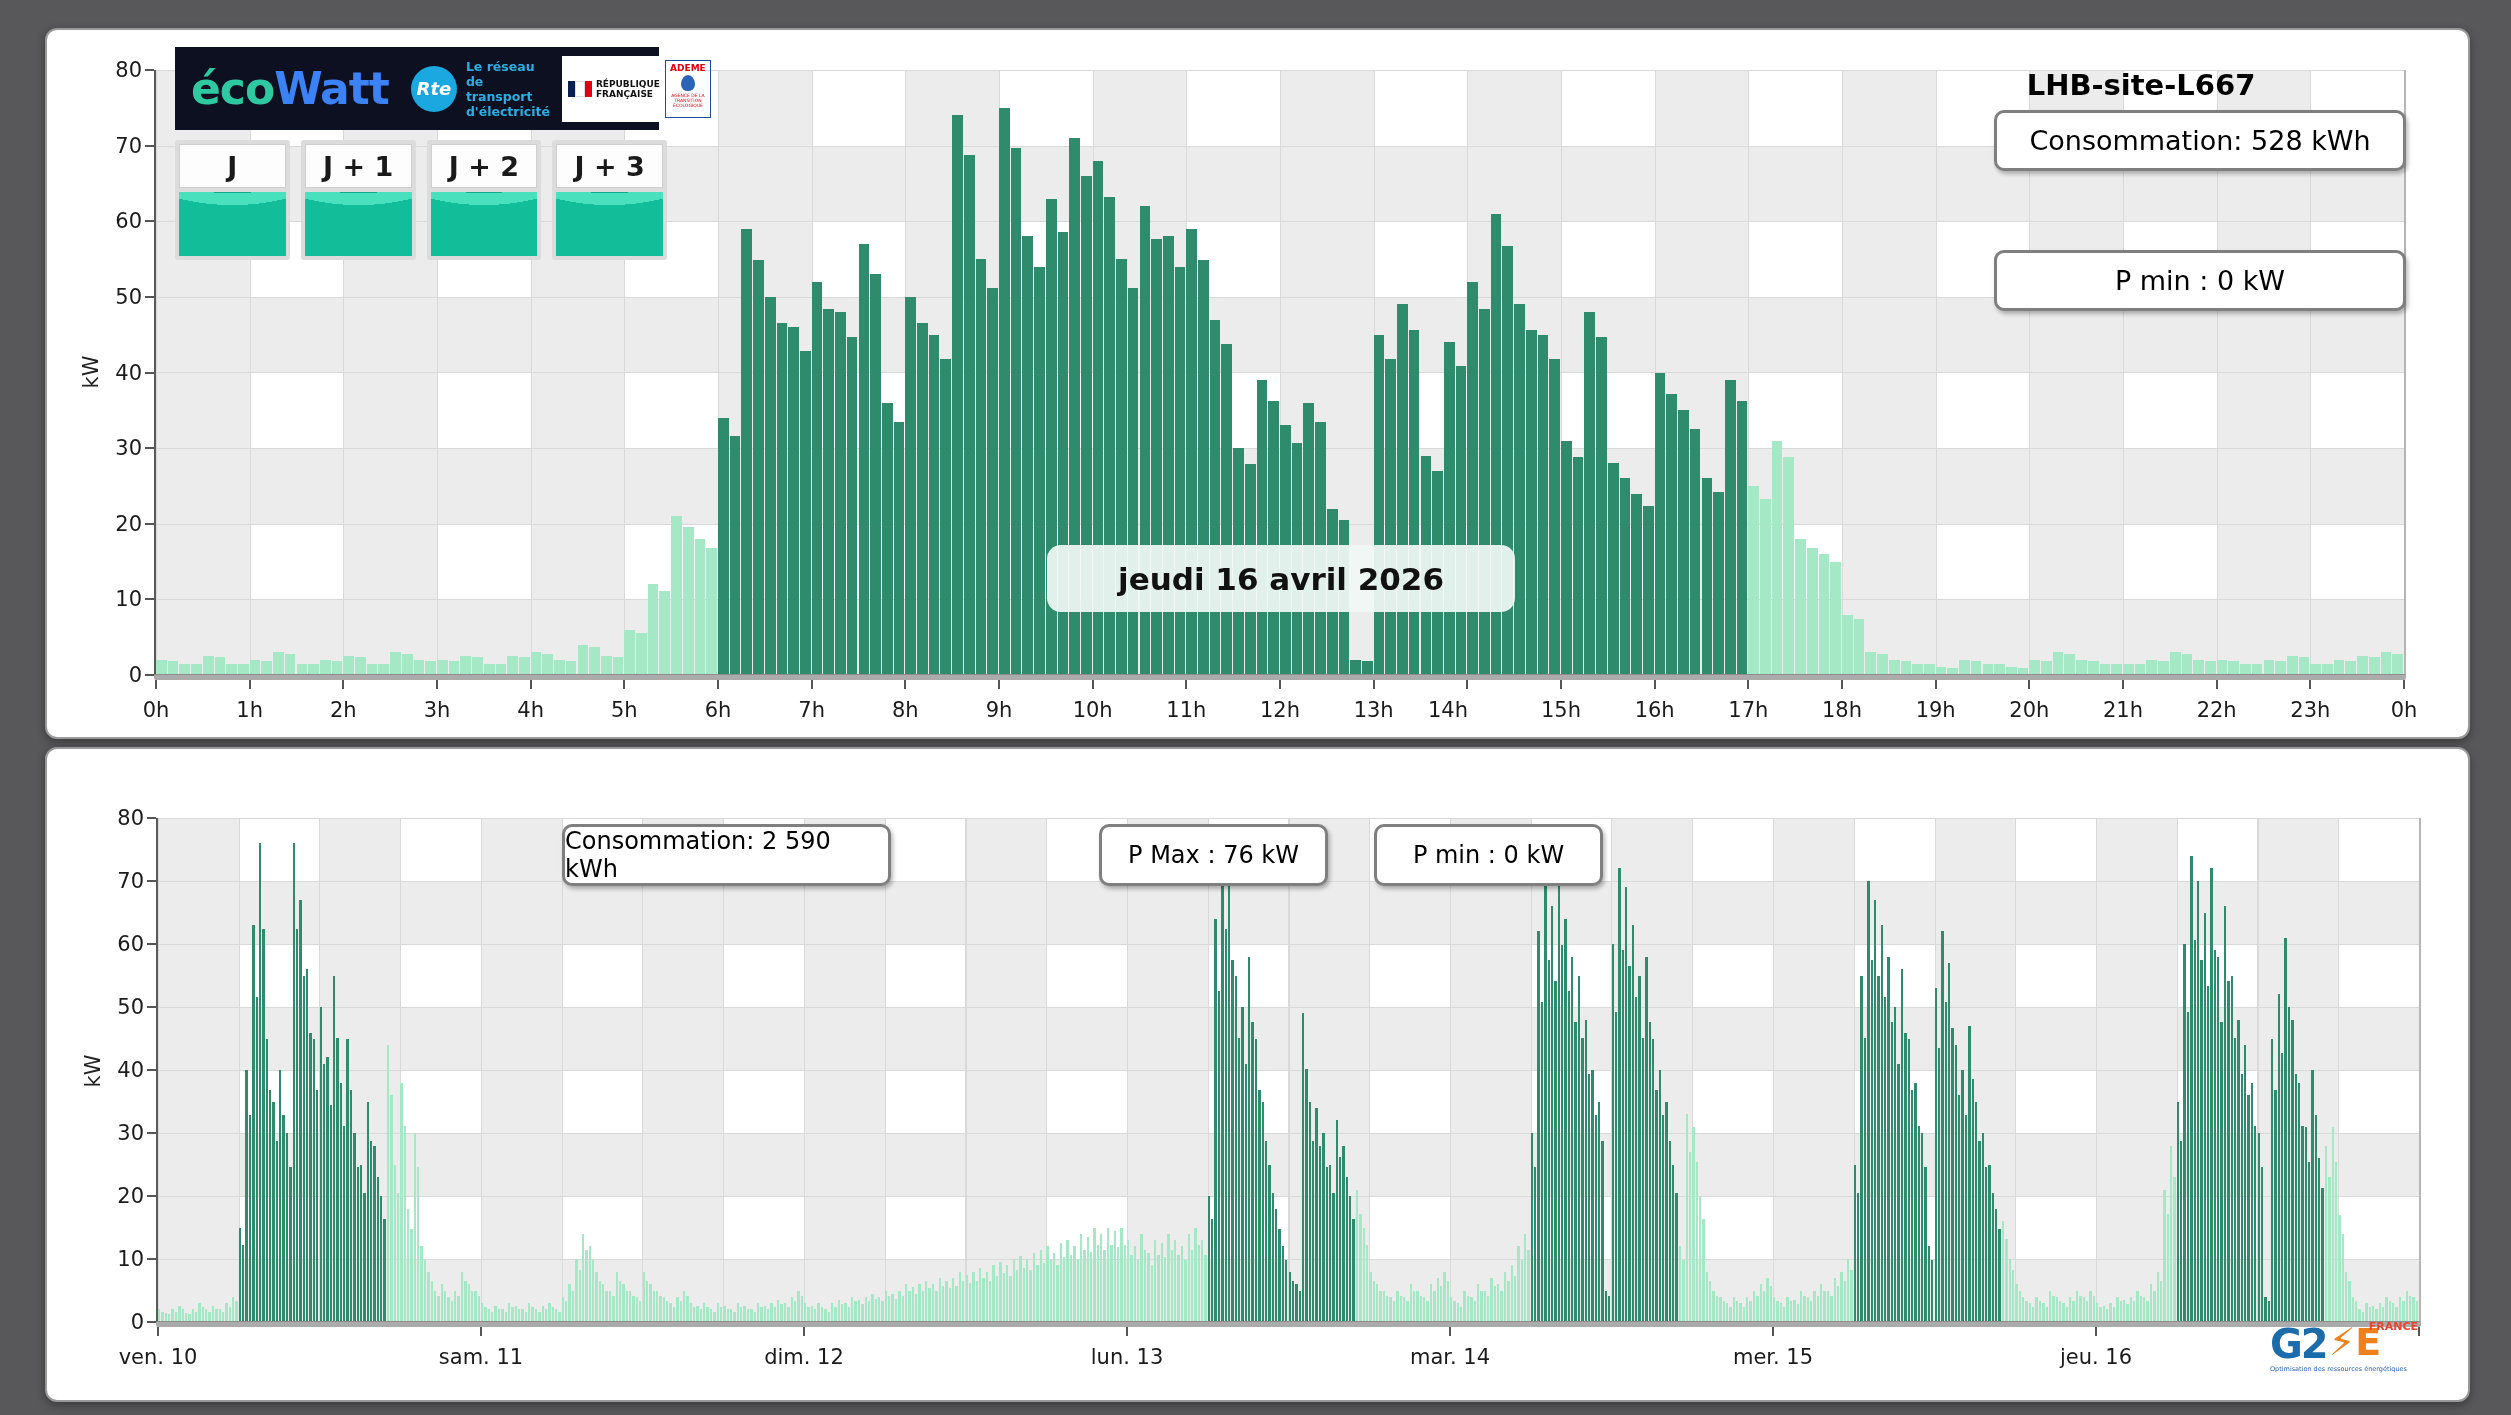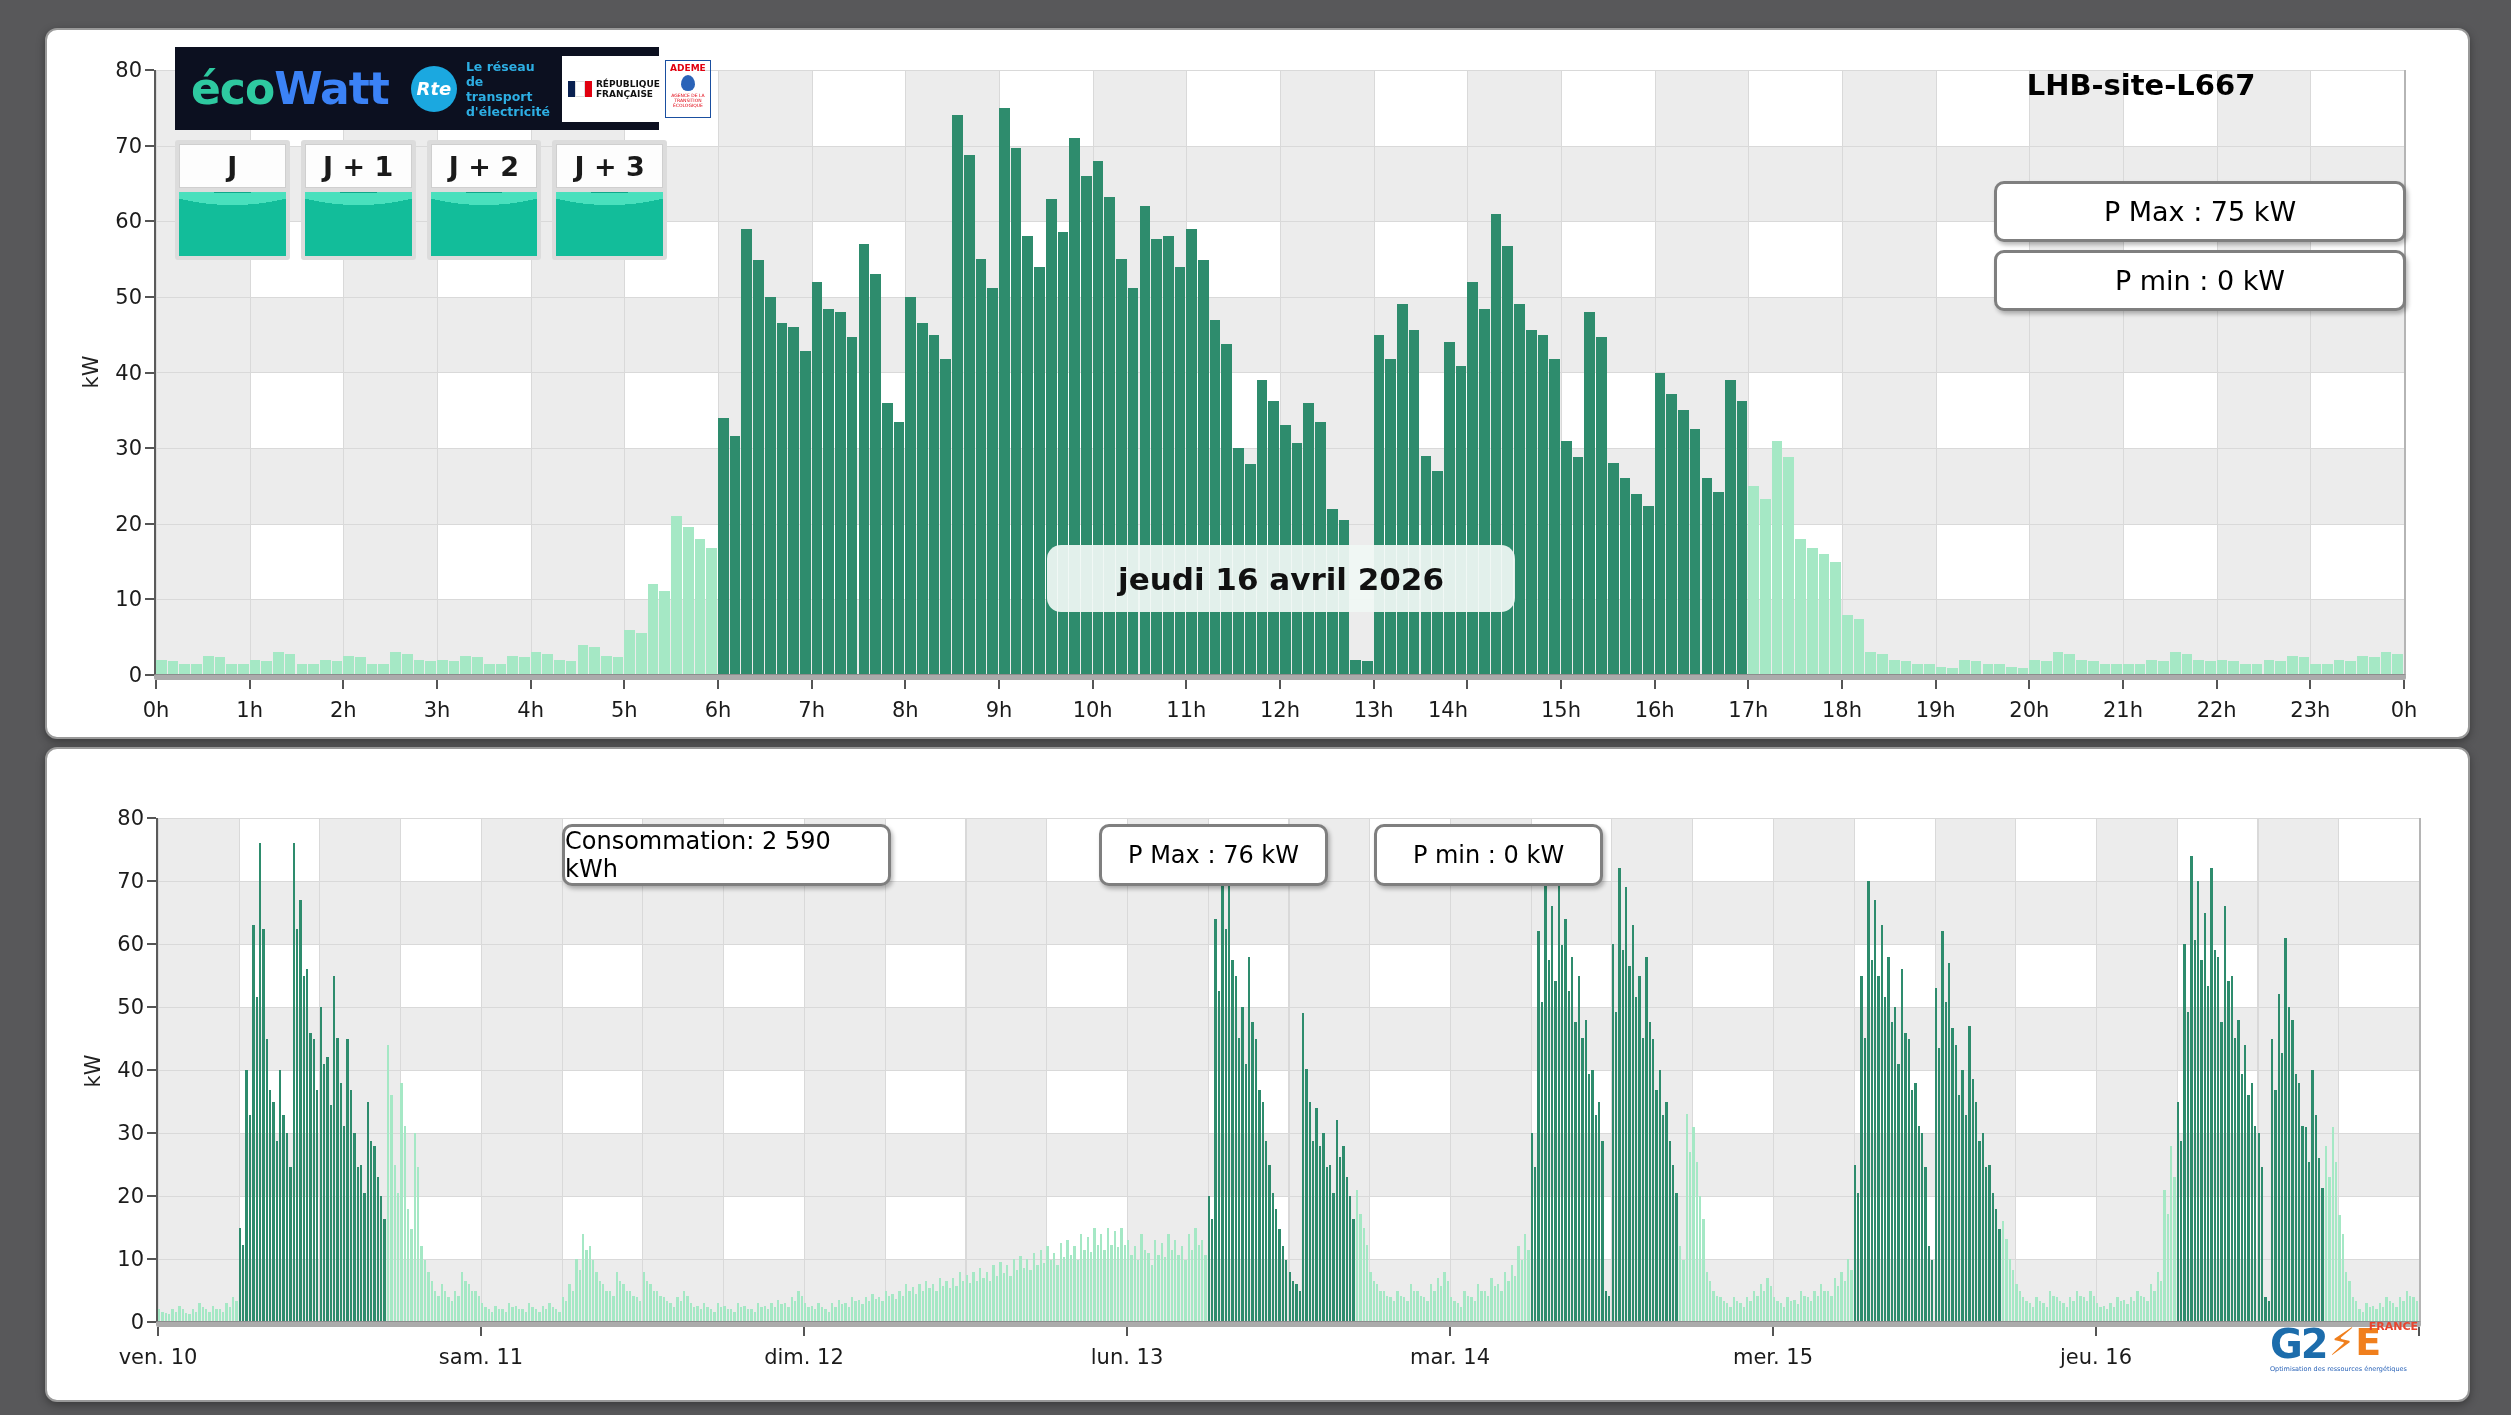--- a/index.html
+++ b/index.html
@@ -387,21 +387,21 @@
         <div class="tile-head">J + 2</div>
           <div class="tile-body"></div>
       </div>
       <div class="tile">
         <div class="tile-head">J + 3</div>
           <div class="tile-body"></div>
       </div>
     </div>
 
     <div class="site-title" style="left:1934px;top:38px;width:320px;">LHB-site-L667</div>
-    <div class="stat-box" style="left:1947px;top:151px;width:406px;height:55px;font-size:27px;">P Max :  75 kW</div>
+    <div class="stat-box" style="left:1947px;top:80px;width:406px;height:55px;font-size:27px;">Consommation: 528 kWh</div>
     <div class="stat-box" style="left:1947px;top:220px;width:406px;height:55px;font-size:27px;">P min : 0 kW</div>
     <div class="date-box" style="left:1000px;top:515px;width:468px;height:67px;">jeudi 16 avril 2026</div>
   </section>
 
   <section class="panel" id="panel-week">
     <div class="plot" id="plot1">
       <div class="plot-inner">
           <div class="bar" style="left:0.00px;width:2.36px;height:12.60px;background:#a5e8c5"></div>
           <div class="bar" style="left:3.36px;width:2.36px;height:10.33px;background:#a5e8c5"></div>
           <div class="bar" style="left:6.73px;width:2.36px;height:9.45px;background:#a5e8c5"></div>

